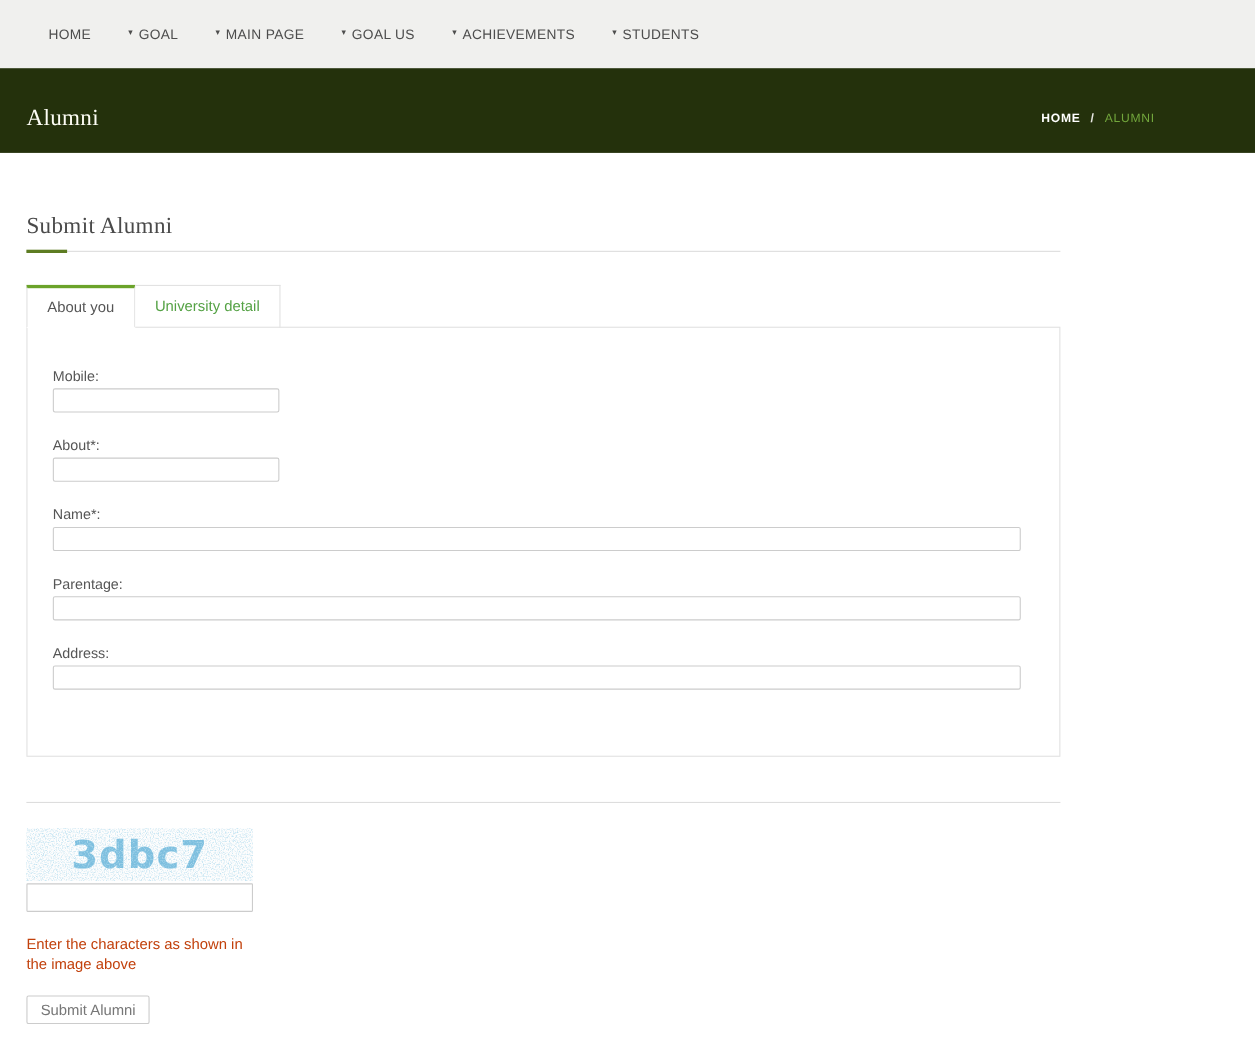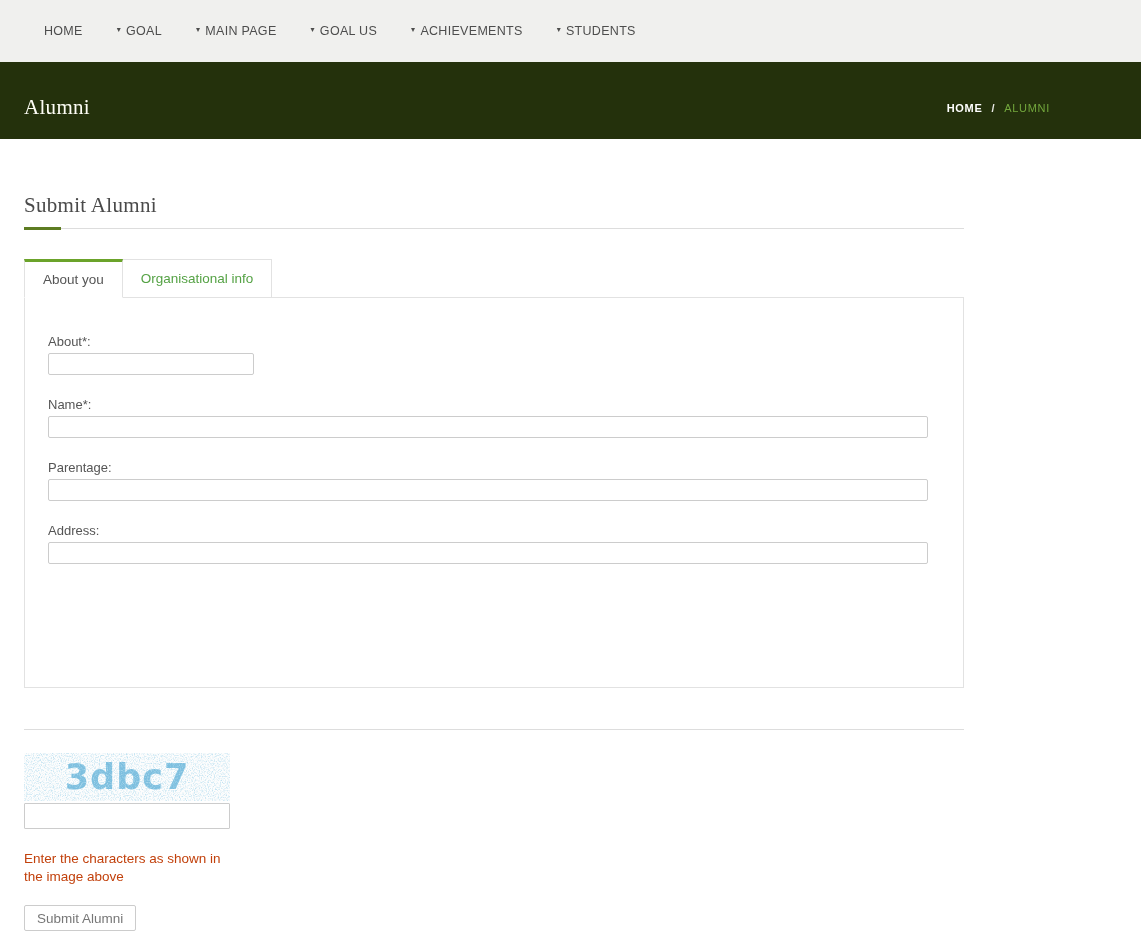--- a/index.html
+++ b/index.html
@@ -102,26 +102,30 @@
     <div class="rule-accent"></div>
     <div class="rule-line"></div>
   </div>
 
   
   <div class="tabs">
     <div class="tab active">
       <span>About you</span>
     </div>
     <div class="tab">
-      <span>Organisational info</span>
+      <span>University detail</span>
     </div>
   </div>
 
   
   <div class="panel">
+    <div class="field">
+      <label>Mobile:</label>
+      <input type="text" class="short" style="">
+    </div>
     <div class="field">
       <label>About*:</label>
       <input type="text" class="short" style="">
     </div>
     <div class="field">
       <label>Name*:</label>
       <input type="text" class="long" style="">
     </div>
     <div class="field">
       <label>Parentage:</label>

